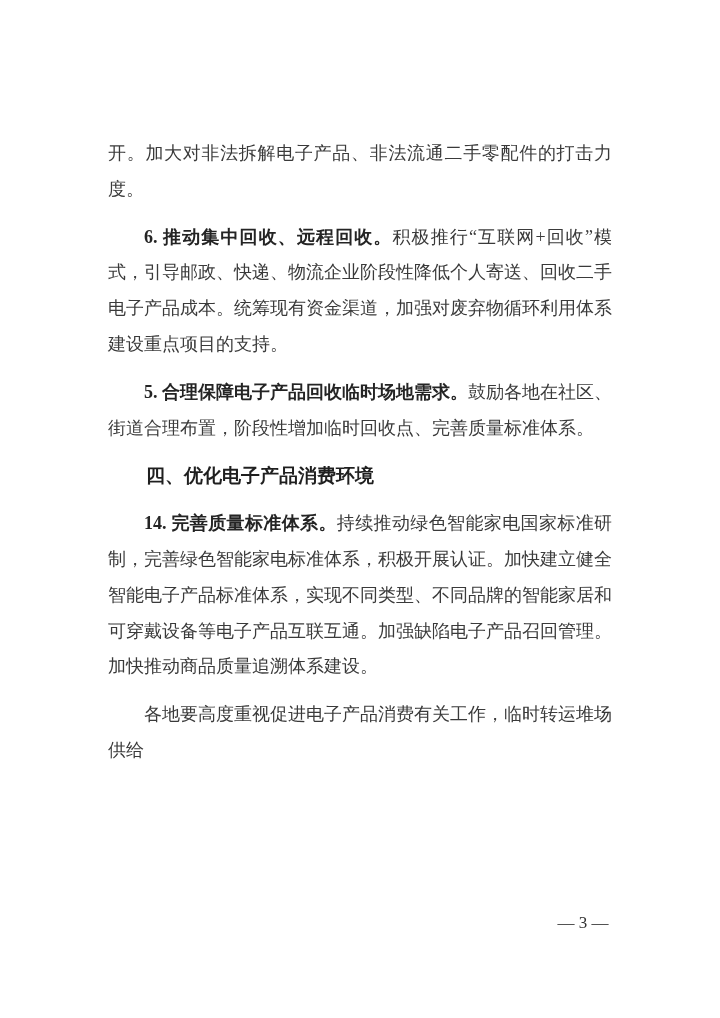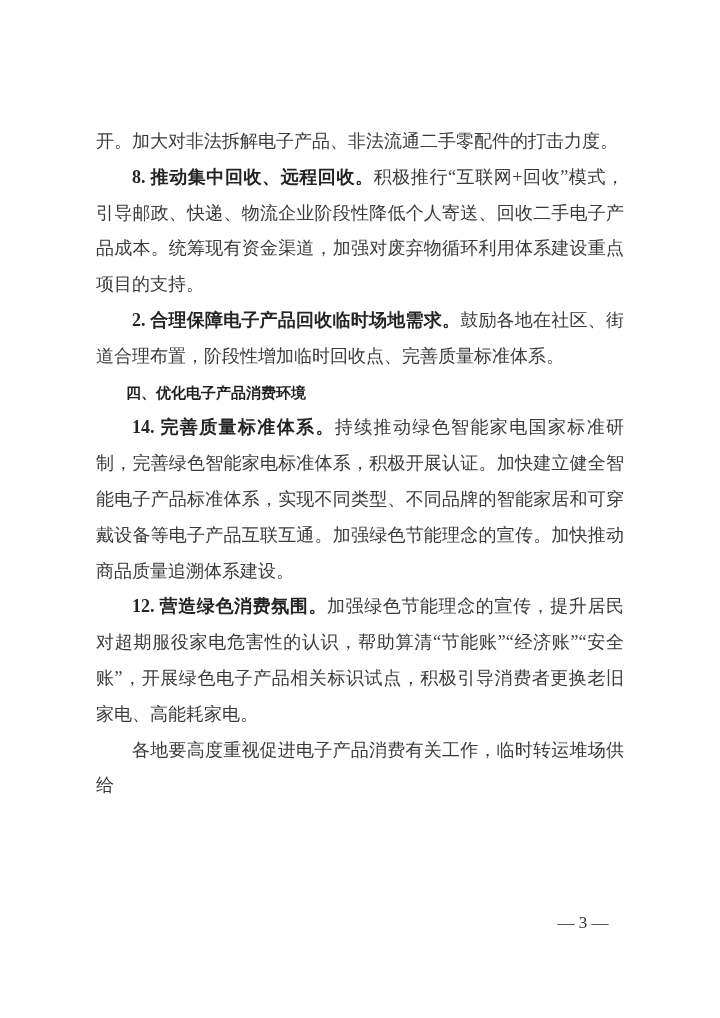--- a/index.html
+++ b/index.html
@@ -20,31 +20,31 @@
     position: absolute;
     left: 96px;
     top: 124px;
     width: 528px;
     font-size: 18px;
     line-height: 35.8px;
     text-align: justify;
     text-justify: inter-character;
   }
   .body-text p {
-    margin: 0;
+    margin: 12px;
     padding: 0;
     text-indent: 2em;
   }
   .body-text p.continuation {
     text-indent: 0;
   }
   .body-text p.heading {
     font-family: "Liberation Sans", "DejaVu Sans", sans-serif;
     font-weight: 700;
-    font-size: 15px;
+    font-size: 19px;
     color: #1f1f1f;
     text-align: left;
   }
   .lead {
     font-weight: 700;
     color: #242424;
   }
   .page-number {
     position: absolute;
     left: 540px;
@@ -55,21 +55,20 @@
     line-height: 24px;
     color: #333333;
   }
 </style>
 </head>
 <body>
 
 <main class="page">
   <section class="body-text" id="doc-body">
       <p class="continuation"><span>开。加大对非法拆解电子产品、非法流通二手零配件的打击力度。</span></p>
-      <p class="numbered"><span class="lead">8. 推动集中回收、远程回收。</span><span>积极推行“互联网+回收”模式，引导邮政、快递、物流企业阶段性降低个人寄送、回收二手电子产品成本。统筹现有资金渠道，加强对废弃物循环利用体系建设重点项目的支持。</span></p>
-      <p class="numbered"><span class="lead">2. 合理保障电子产品回收临时场地需求。</span><span>鼓励各地在社区、街道合理布置，阶段性增加临时回收点、完善质量标准体系。</span></p>
+      <p class="numbered"><span class="lead">6. 推动集中回收、远程回收。</span><span>积极推行“互联网+回收”模式，引导邮政、快递、物流企业阶段性降低个人寄送、回收二手电子产品成本。统筹现有资金渠道，加强对废弃物循环利用体系建设重点项目的支持。</span></p>
+      <p class="numbered"><span class="lead">5. 合理保障电子产品回收临时场地需求。</span><span>鼓励各地在社区、街道合理布置，阶段性增加临时回收点、完善质量标准体系。</span></p>
       <p class="heading"><span>四、优化电子产品消费环境</span></p>
-      <p class="numbered"><span class="lead">14. 完善质量标准体系。</span><span>持续推动绿色智能家电国家标准研制，完善绿色智能家电标准体系，积极开展认证。加快建立健全智能电子产品标准体系，实现不同类型、不同品牌的智能家居和可穿戴设备等电子产品互联互通。加强绿色节能理念的宣传。加快推动商品质量追溯体系建设。</span></p>
-      <p class="numbered"><span class="lead">12. 营造绿色消费氛围。</span><span>加强绿色节能理念的宣传，提升居民对超期服役家电危害性的认识，帮助算清“节能账”“经济账”“安全账”，开展绿色电子产品相关标识试点，积极引导消费者更换老旧家电、高能耗家电。</span></p>
+      <p class="numbered"><span class="lead">14. 完善质量标准体系。</span><span>持续推动绿色智能家电国家标准研制，完善绿色智能家电标准体系，积极开展认证。加快建立健全智能电子产品标准体系，实现不同类型、不同品牌的智能家居和可穿戴设备等电子产品互联互通。加强缺陷电子产品召回管理。加快推动商品质量追溯体系建设。</span></p>
       <p class="plain"><span>各地要高度重视促进电子产品消费有关工作，临时转运堆场供给</span></p>
     </section>
   <div class="page-number">— 3 —</div>
 </main>
 
 </body></html>

